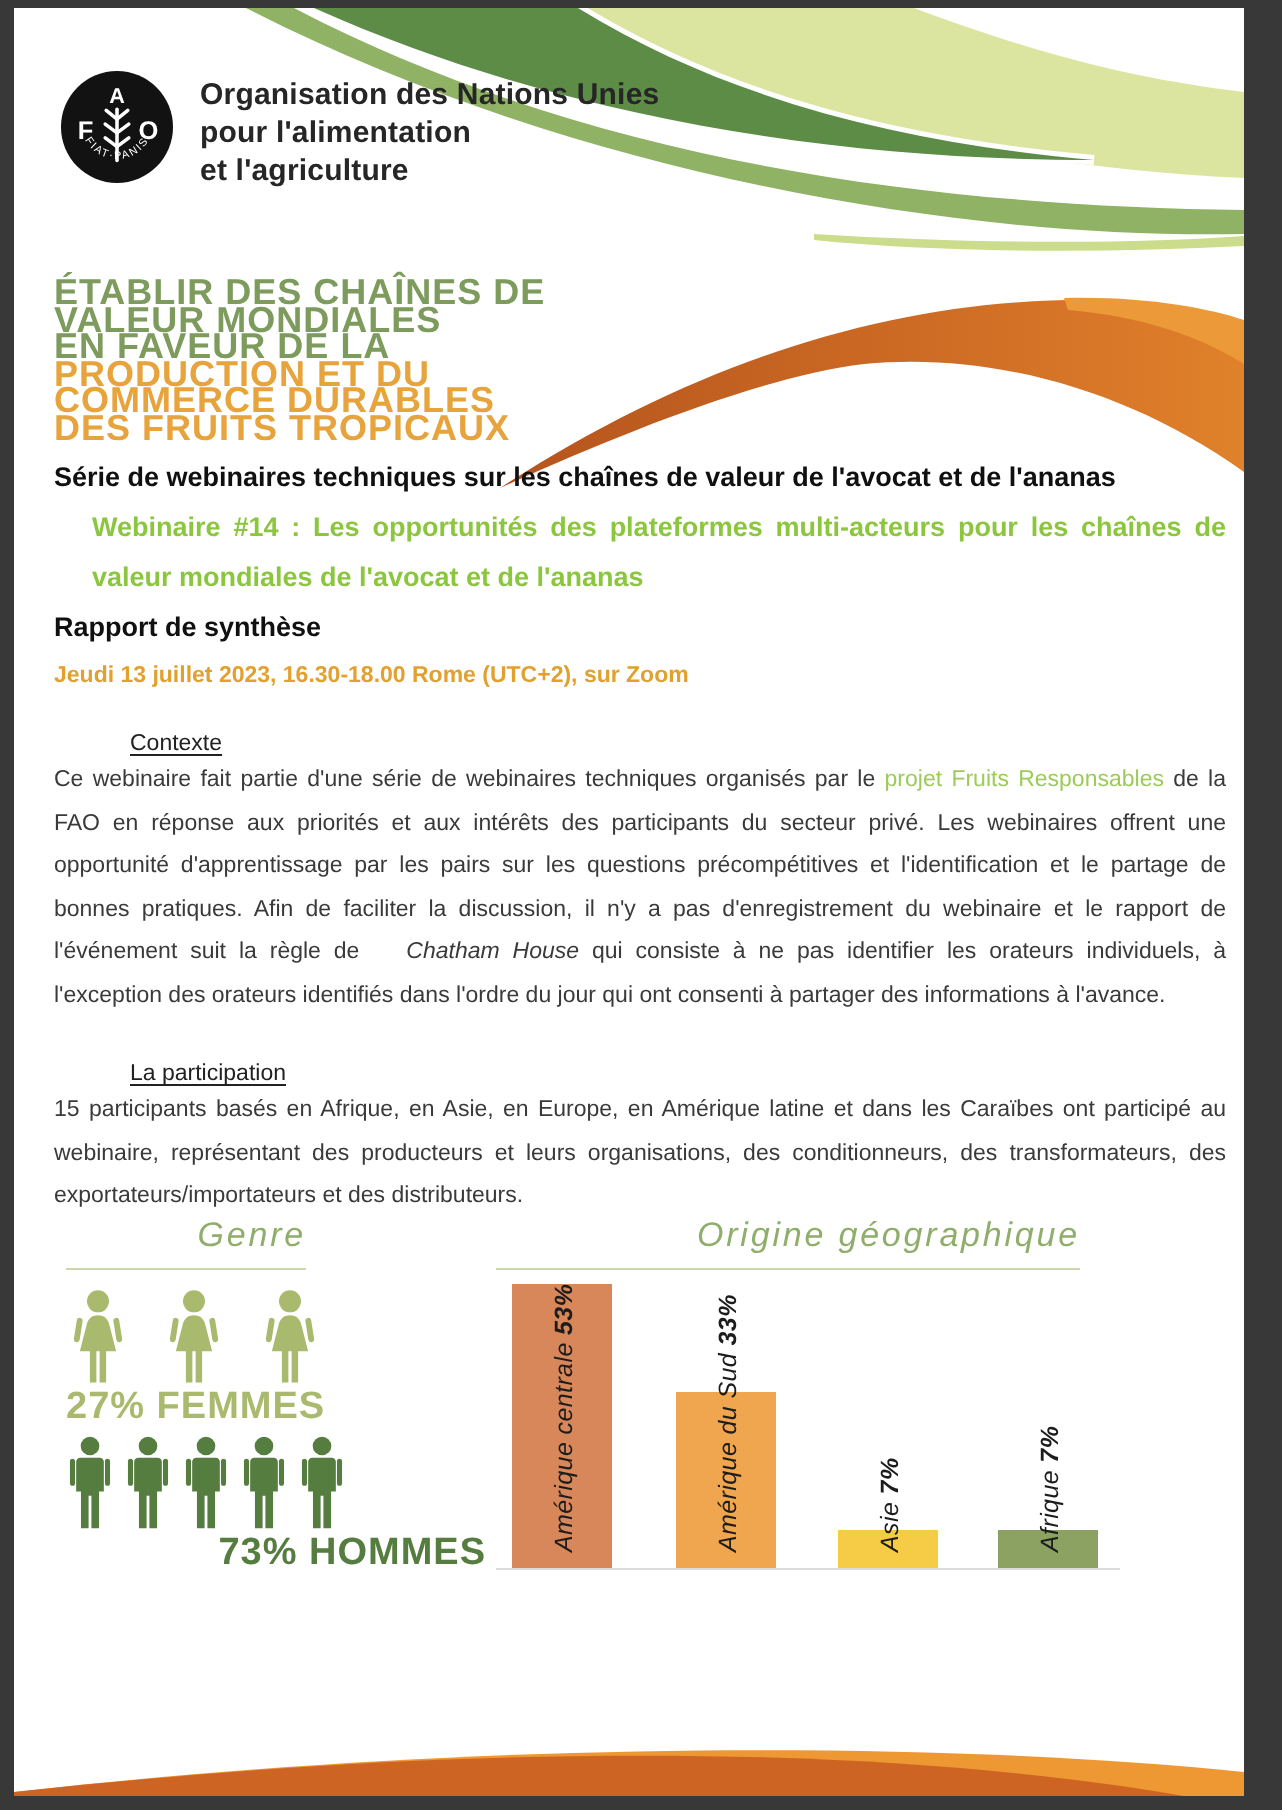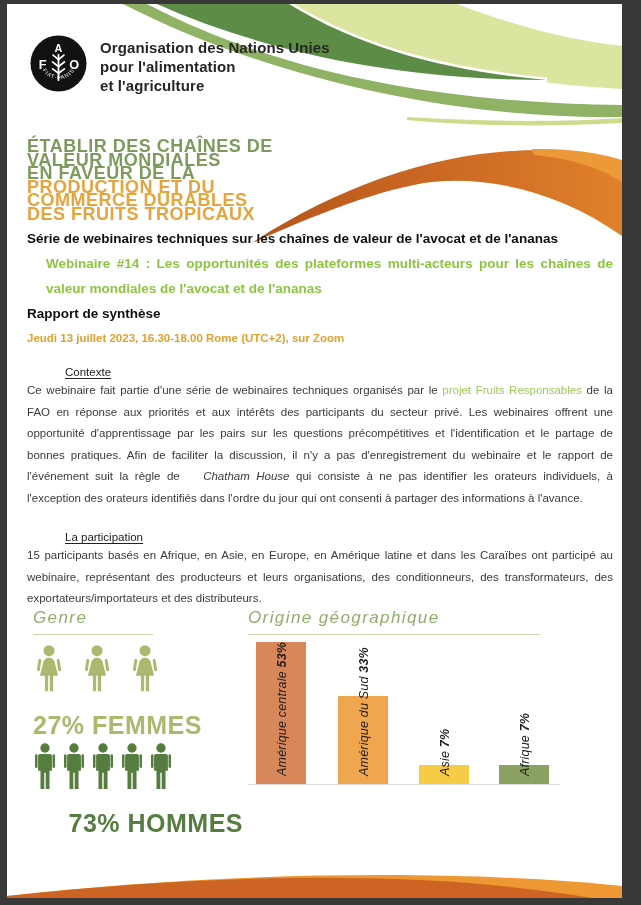--- a/index.html
+++ b/index.html
@@ -23,27 +23,27 @@
   .content{ position:absolute; left:20px; top:222px; width:586px; color:#3a3a3a; }
   .lead p{ font-size:13.5px; line-height:25px; font-weight:bold; color:#101010; }
   .webinar-title{ color:#8cc63f !important; text-align:justify;margin-left:19px; }
   .date-line{ margin-top:6px; font-size:11.5px; font-weight:bold; color:#e2a02f; }
   .sec-heading{ margin-top:22px; font-size:11.5px; color:#222; text-decoration:underline; text-underline-offset:2px;margin-left:38px; }
   .para{ margin-top:2px; font-size:11.5px; line-height:21.5px; text-align:justify; color:#3a3a3a; }
   .green-link{ color:#9ccb5a; cursor:pointer; }
   .em-italic{ font-style:italic;margin-left:17px; }
   
   .infographic{ position:absolute; left:0; top:600px; width:100%; height:190px; }
-  .col-heading{ font-size:17px; font-style:italic; letter-spacing:1.4px; color:#8fae6c; padding-bottom:6px; border-bottom:1px solid #c9d6b0; font-weight:400; }
+  .col-heading{ font-size:17px; font-style:italic; letter-spacing:1.4px; color:#8fae6c; padding-bottom:6px; border-bottom:1px solid #c9d6b0; font-weight:400;text-align:right; }
   .genre-col{ position:absolute; left:26px; top:4px; width:210px; }
   .genre-col .col-heading{ width:120px; }
   .icon-row{ display:flex; align-items:flex-end; }
   .female-row{ margin-top:10px; gap:16px; }
   .male-row{ margin-top:3px; gap:5px; }
-  .pct-label{ font-size:25px; font-weight:600; letter-spacing:.5px; margin-top:19px; }
+  .pct-label{ font-size:19px; font-weight:600; letter-spacing:.5px; margin-top:1px; }
   .femmes{ color:#a9ba6f; }
   .hommes{ color:#567d40;text-align:right; }
   .geo-col{ position:absolute; left:241px; top:4px; width:315px; }
   .geo-col .col-heading{ width:292px;font-style:italic; }
   .chart{ position:relative; margin-top:4px; height:146px; width:312px; border-bottom:1px solid #dcdcdc; }
   .bar-group{ position:absolute; bottom:0; width:50px; height:146px; }
   .bar{ position:absolute; bottom:0; left:0; width:50px; }
   .bar-label{
     position:absolute; bottom:8px; left:calc(50% + 8px);
     transform:rotate(-90deg); transform-origin:left bottom;

